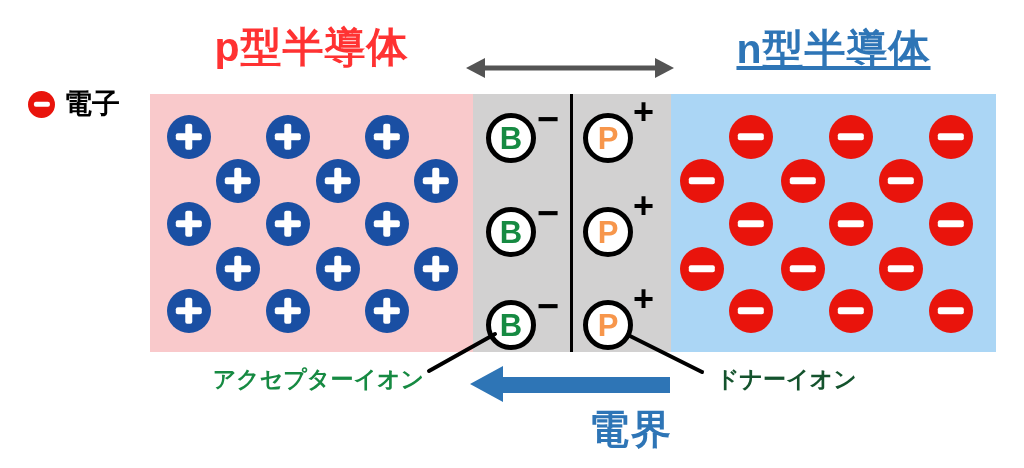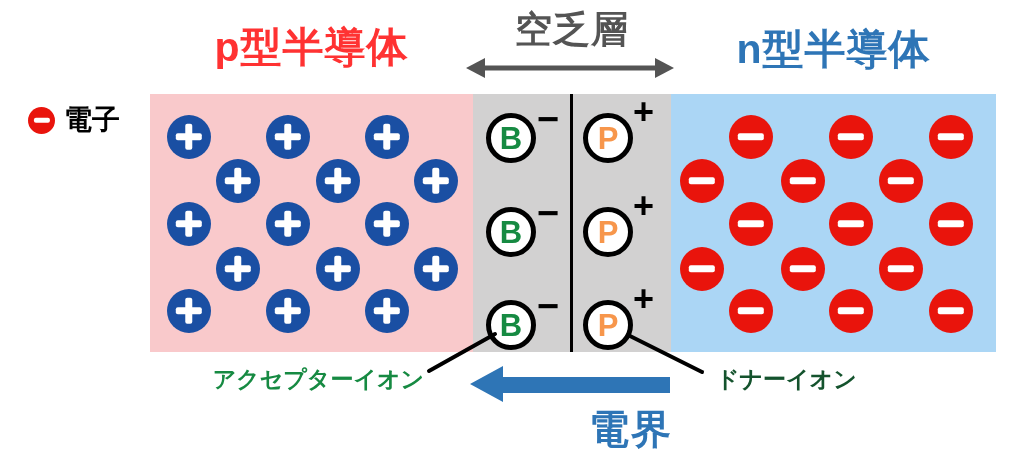--- a/index.html
+++ b/index.html
@@ -8,22 +8,22 @@
     font-family:"Liberation Sans","DejaVu Sans",sans-serif;
   }
   .region{position:absolute;top:94px;height:258px;}
   .region-p{left:150px;width:323px;}
   .region-depletion{left:473px;width:198px;}
   .region-n{left:671px;width:325px;}
   .junction-line{position:absolute;left:570px;top:94px;width:3px;height:258px;background:#000;}
   .title{position:absolute;font-weight:bold;text-align:center;line-height:1.1;letter-spacing:1px;}
   .title-p{left:150px;width:323px;top:25px;font-size:41px;}
   .title-depletion{left:473px;width:198px;top:10px;font-size:37px;}
-  .title-n{left:671px;width:325px;top:27px;font-size:41px;}
-  .legend{position:absolute;left:28px;top:106px;text-align:center;}
+  .title-n{left:671px;width:325px;top:27px;font-size:41px;text-decoration:underline;}
+  .legend{position:absolute;left:28px;top:90px;text-align:center;}
   .legend-row{display:flex;align-items:center;gap:9px;margin-bottom:9px;}
   .legend-badge{position:relative;width:27px;height:27px;border-radius:50%;flex:0 0 auto;}
   .legend-label{font-size:28px;font-weight:bold;color:#000;line-height:1;}
   .particles-layer{position:absolute;left:0;top:0;width:100%;height:100%;}
   .particle{
     position:absolute;width:44px;height:44px;border-radius:50%;
     transform:translate(-50%,-50%);
   }
   .sym-plus::before,.sym-minus::before{
     content:"";position:absolute;left:50%;top:50%;transform:translate(-50%,-50%);
@@ -52,21 +52,20 @@
 <body>
 
 <div class="canvas">
 
   <div class="region region-p" style="background: rgb(249, 201, 203);"></div>
   <div class="region region-depletion" style="background: rgb(210, 209, 209);"></div>
   <div class="region region-n" style="background: rgb(171, 214, 245);"></div>
   <div class="junction-line"></div>
 
   <div class="title title-p" style="color: rgb(255, 50, 50);">p型半導体</div>
-  <div class="title title-depletion" style="color: rgb(84, 84, 84);">空乏層</div>
   <div class="title title-n" style="color: rgb(46, 117, 182);">n型半導体</div>
 
   <div class="legend">
       <div class="legend-row">
         <span class="legend-badge sym-minus" style="background: rgb(233, 20, 12);"></span>
         <span class="legend-label">電子</span>
       </div>
     </div>
 
   <div class="particles-layer">

